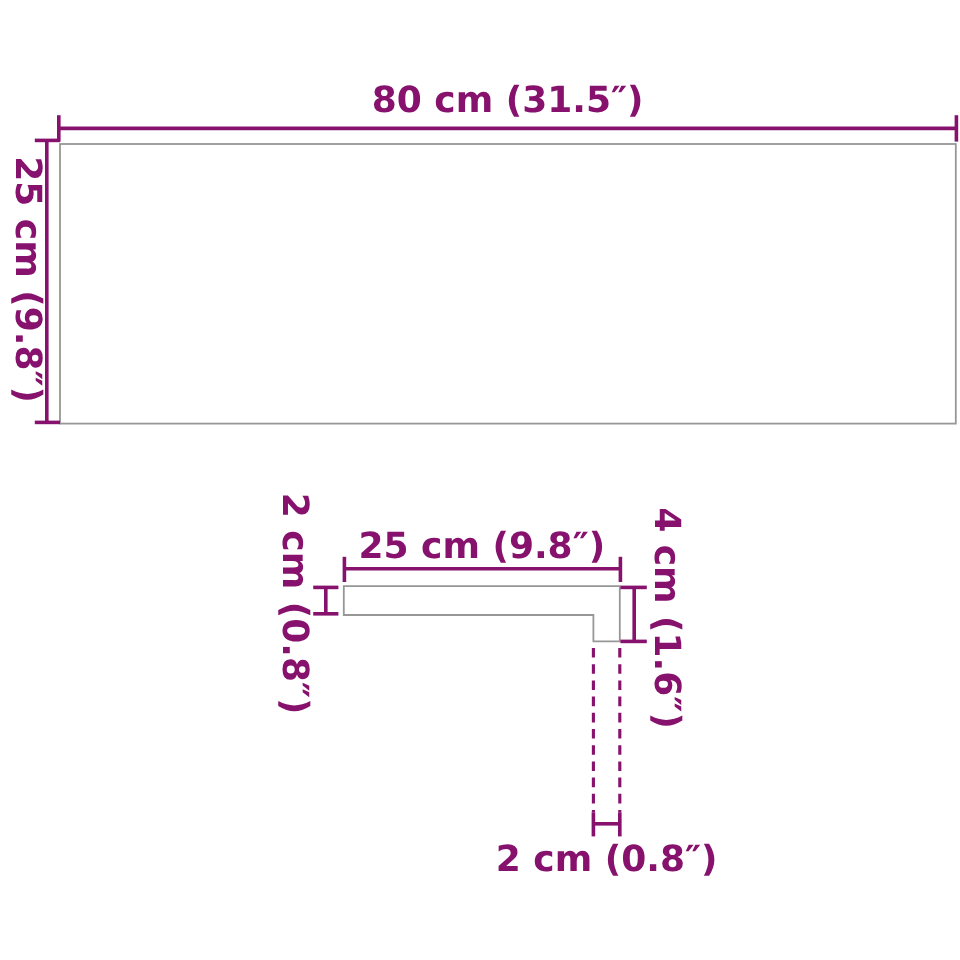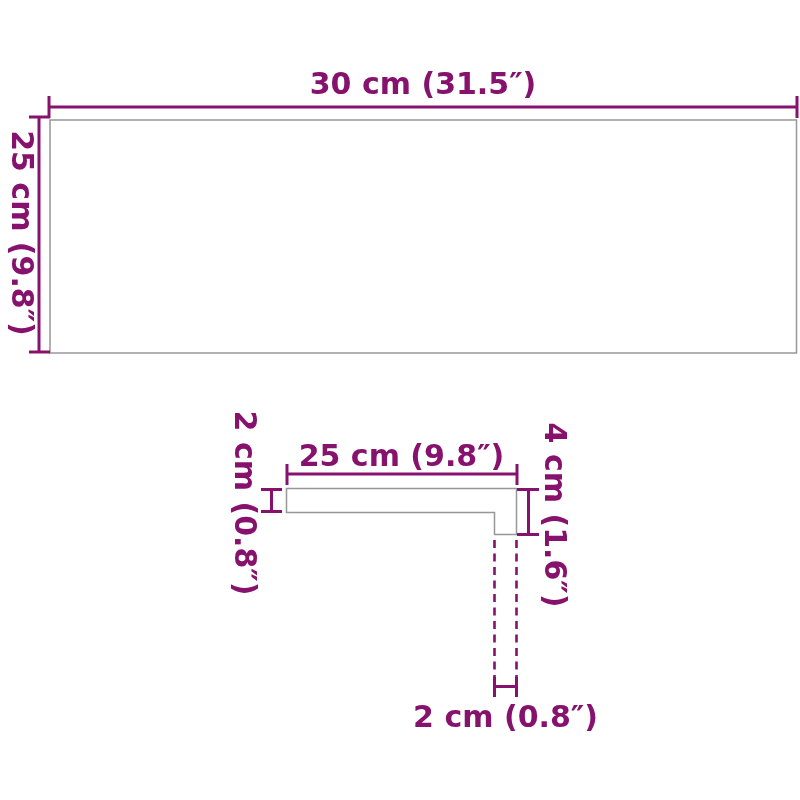--- a/index.html
+++ b/index.html
@@ -83,21 +83,21 @@
     <line x1="517" y1="534.5" x2="539" y2="534.5" class="dim"></line>
 
     <line x1="494.5" y1="540" x2="494.5" y2="677" class="dim-dashed"></line>
     <line x1="516.5" y1="540" x2="516.5" y2="677" class="dim-dashed"></line>
 
     <line x1="494.5" y1="686.5" x2="516.5" y2="686.5" class="dim"></line>
     <line x1="494.5" y1="677" x2="494.5" y2="697" class="dim"></line>
     <line x1="516.5" y1="677" x2="516.5" y2="697" class="dim"></line>
   </svg>
 
-  <div class="lbl" style="left:49px; top:66px; width:748px;">30 cm (31.5″)</div>
+  <div class="lbl" style="left:49px; top:66px; width:748px;">80 cm (31.5″)</div>
 
   <div class="lbl vlbl" style="left:-178px; top:215px;">25 cm (9.8″)</div>
 
   <div class="lbl" style="left:286px; top:438px; width:231px;">25 cm (9.8″)</div>
 
   <div class="lbl vlbl" style="left:45px; top:485px;">2 cm (0.8″)</div>
 
   <div class="lbl vlbl" style="left:355px; top:497px;">4 cm (1.6″)</div>
 
   <div class="lbl" style="left:355px; top:699px; width:301px;">2 cm (0.8″)</div>

